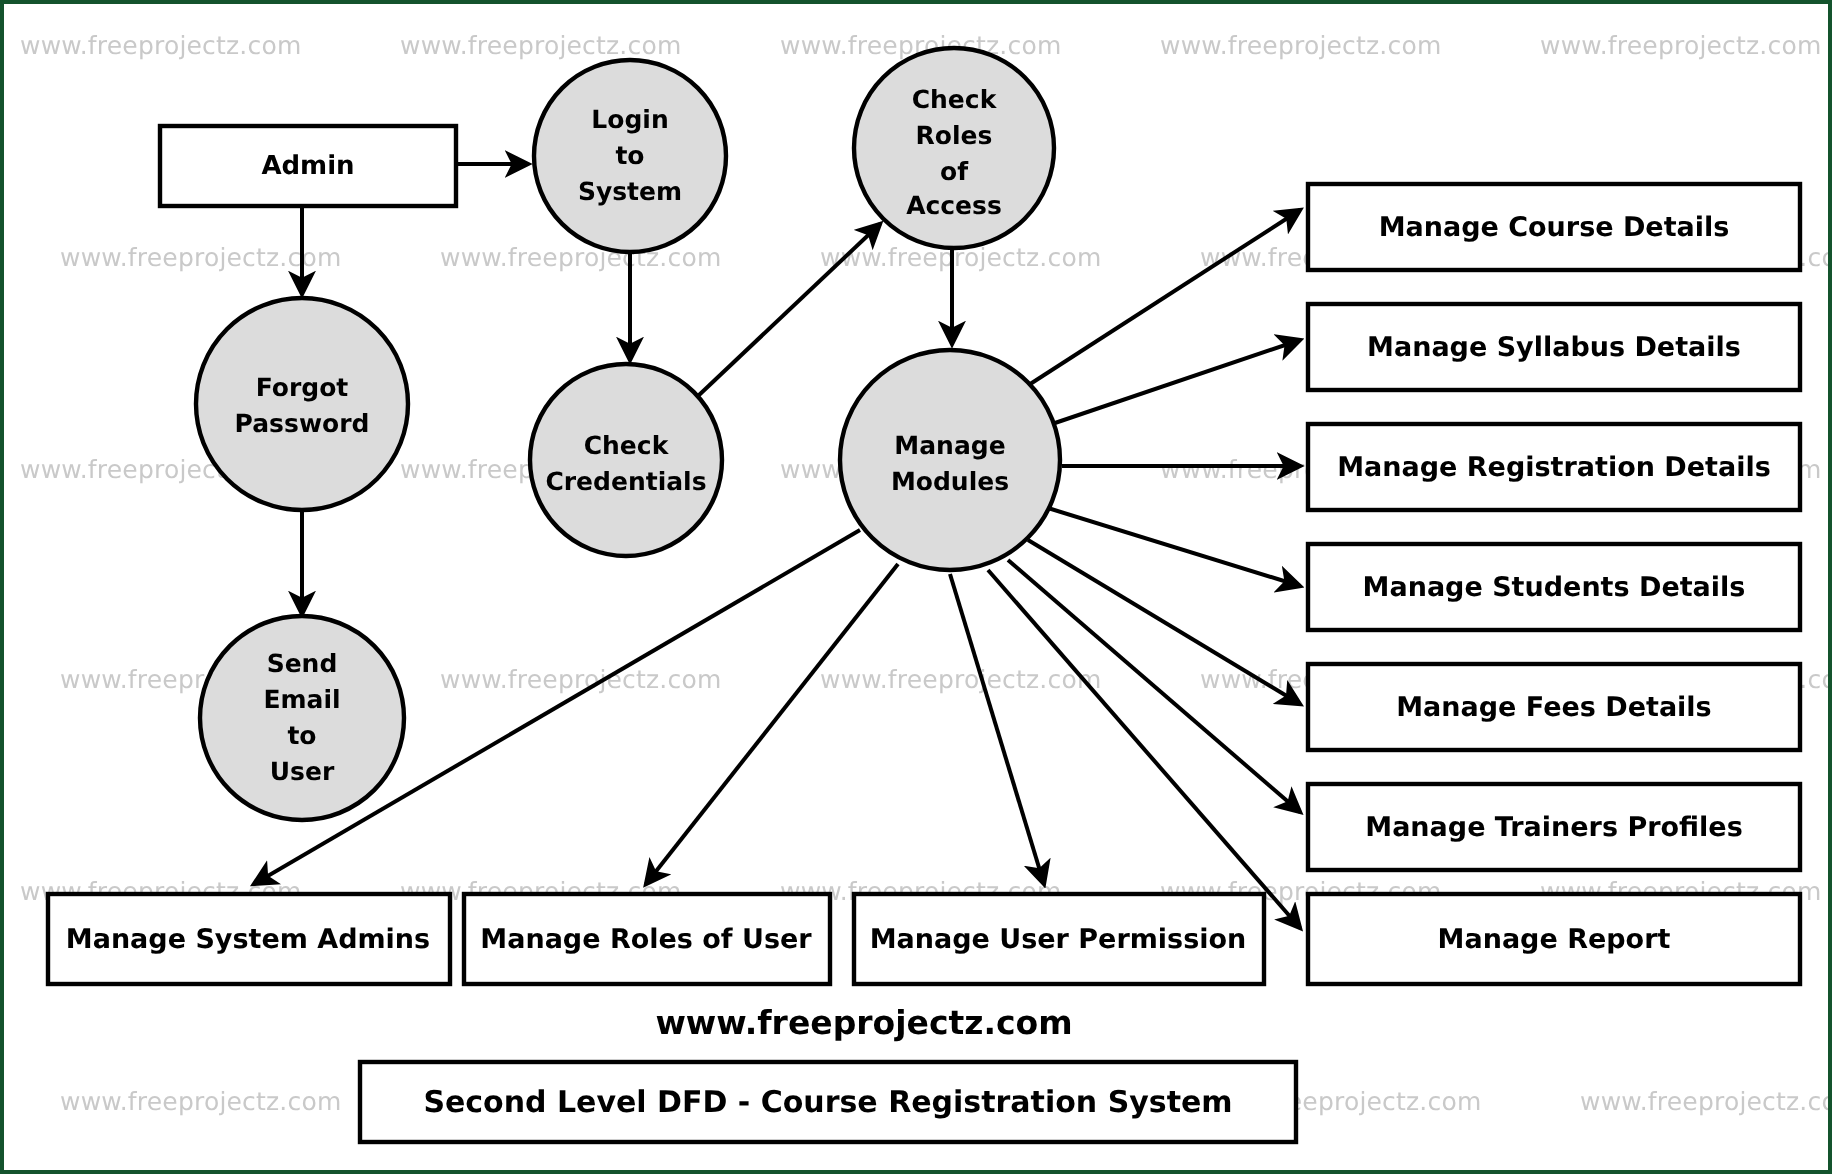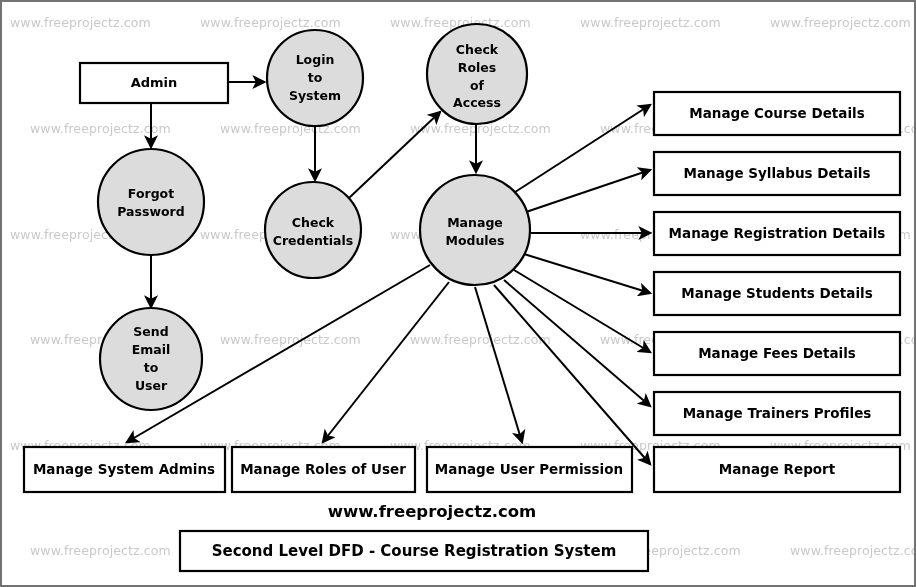--- a/index.html
+++ b/index.html
@@ -9,21 +9,21 @@
   }
   body {
     font-family: "DejaVu Sans", "Liberation Sans", sans-serif;
   }
   #canvas {
     position: relative;
     width: 916px;
     height: 587px;
     background: #ffffff;
     overflow: hidden;
-    border: 2px solid #737373;
+    border: 2px solid #14532d;
     box-sizing: border-box;
   }
   #watermark-layer {
     position: absolute;
     left: 0; top: 0;
     width: 916px; height: 587px;
     pointer-events: none;
     z-index: 1;
   }
   .wm {

